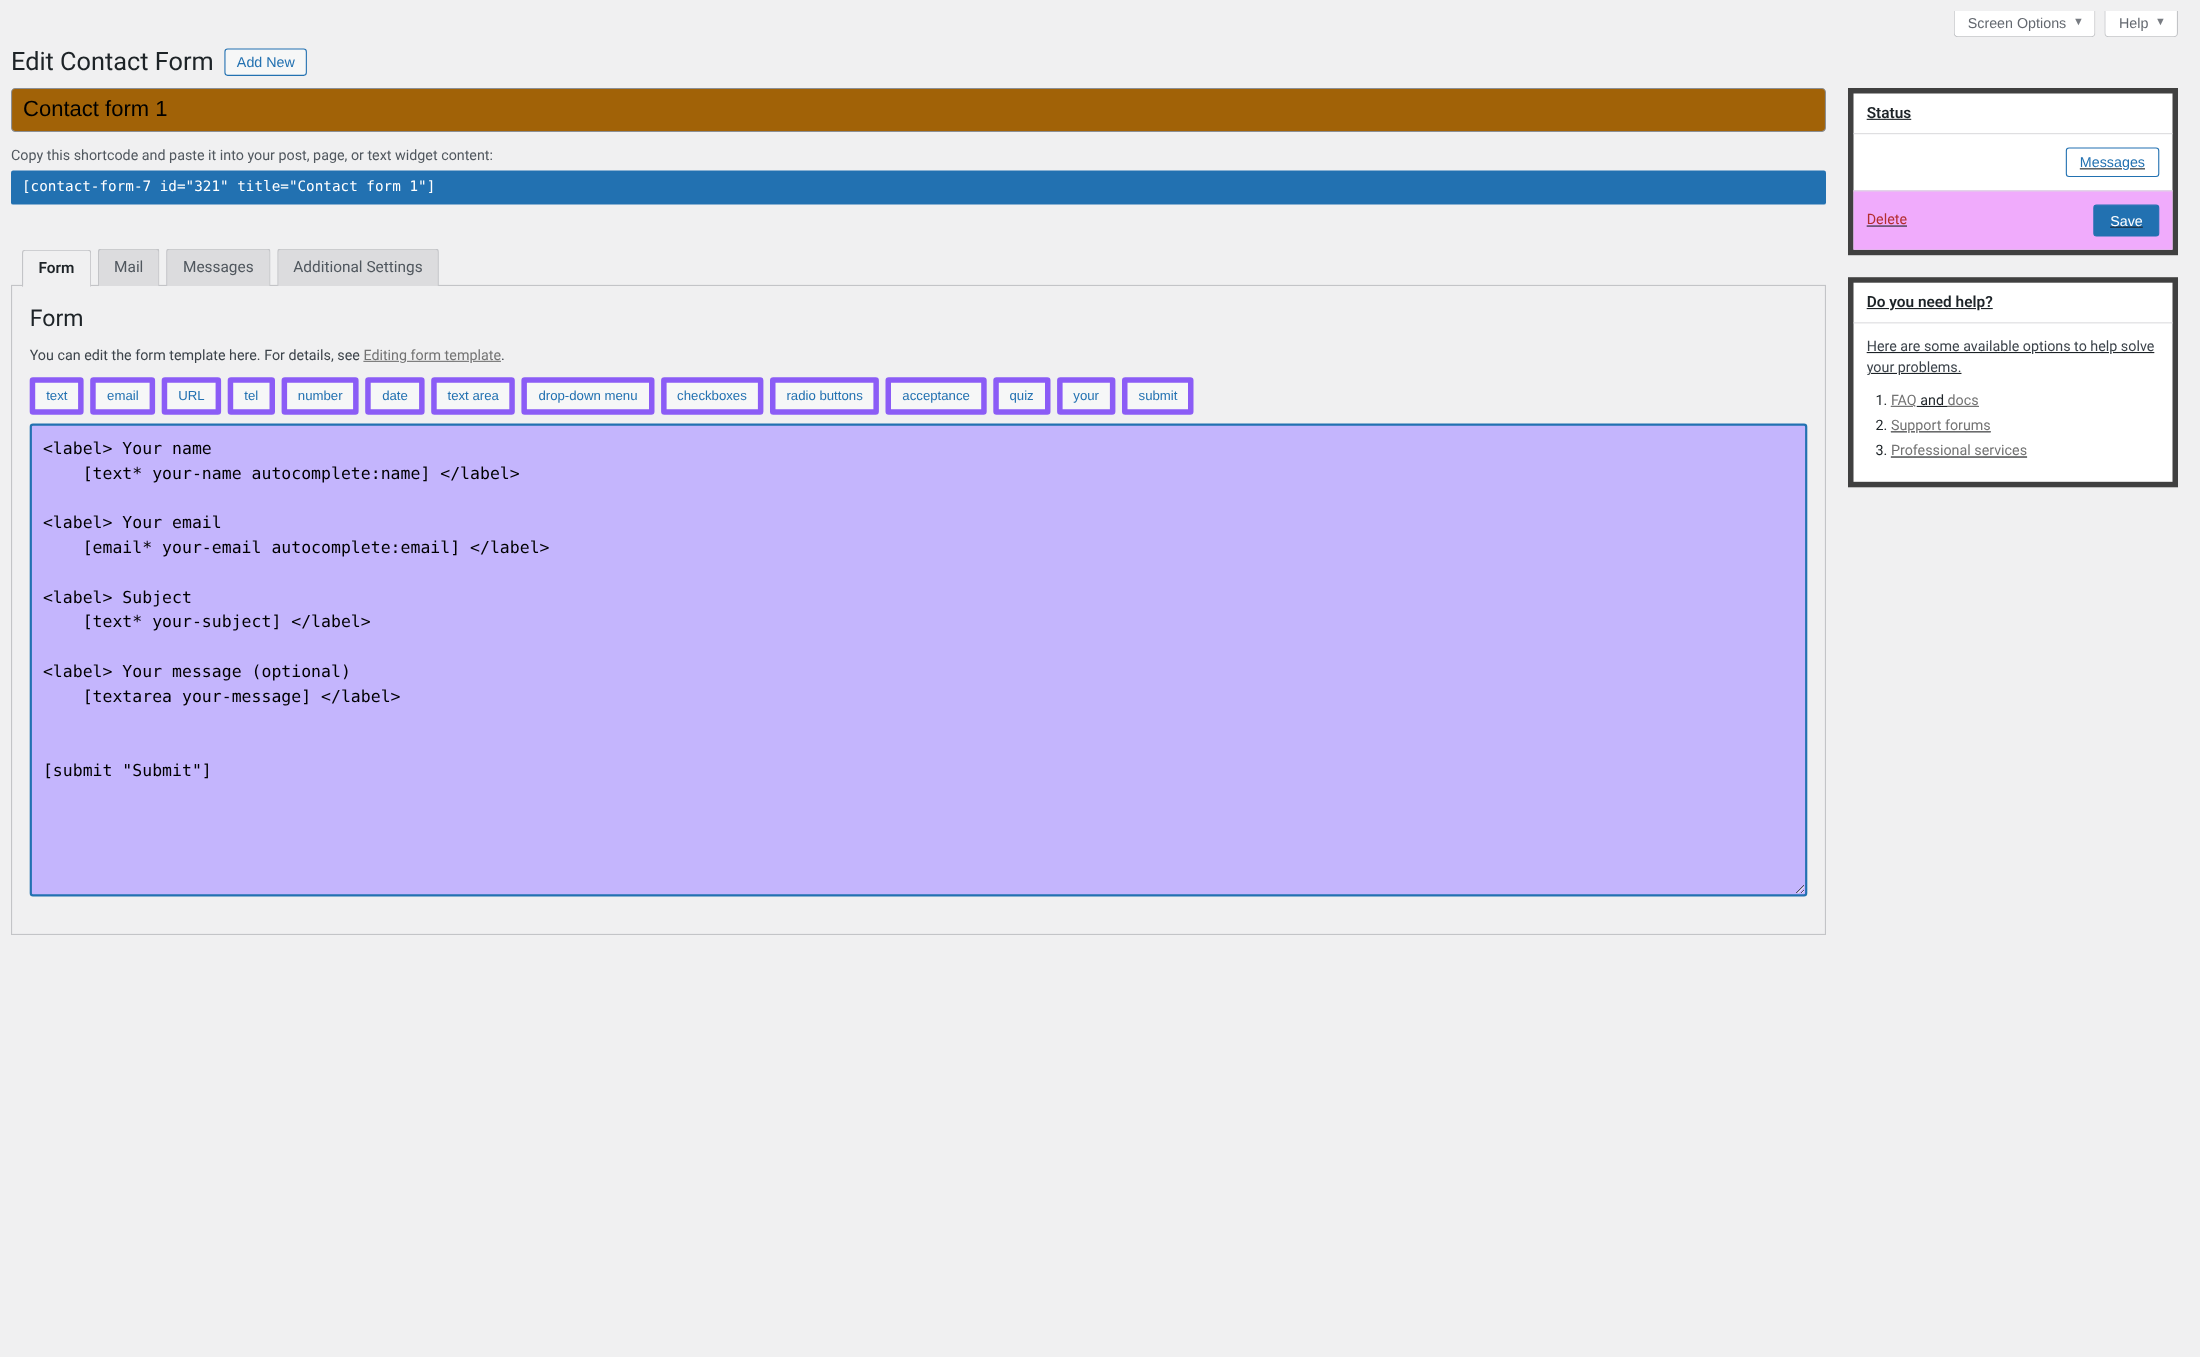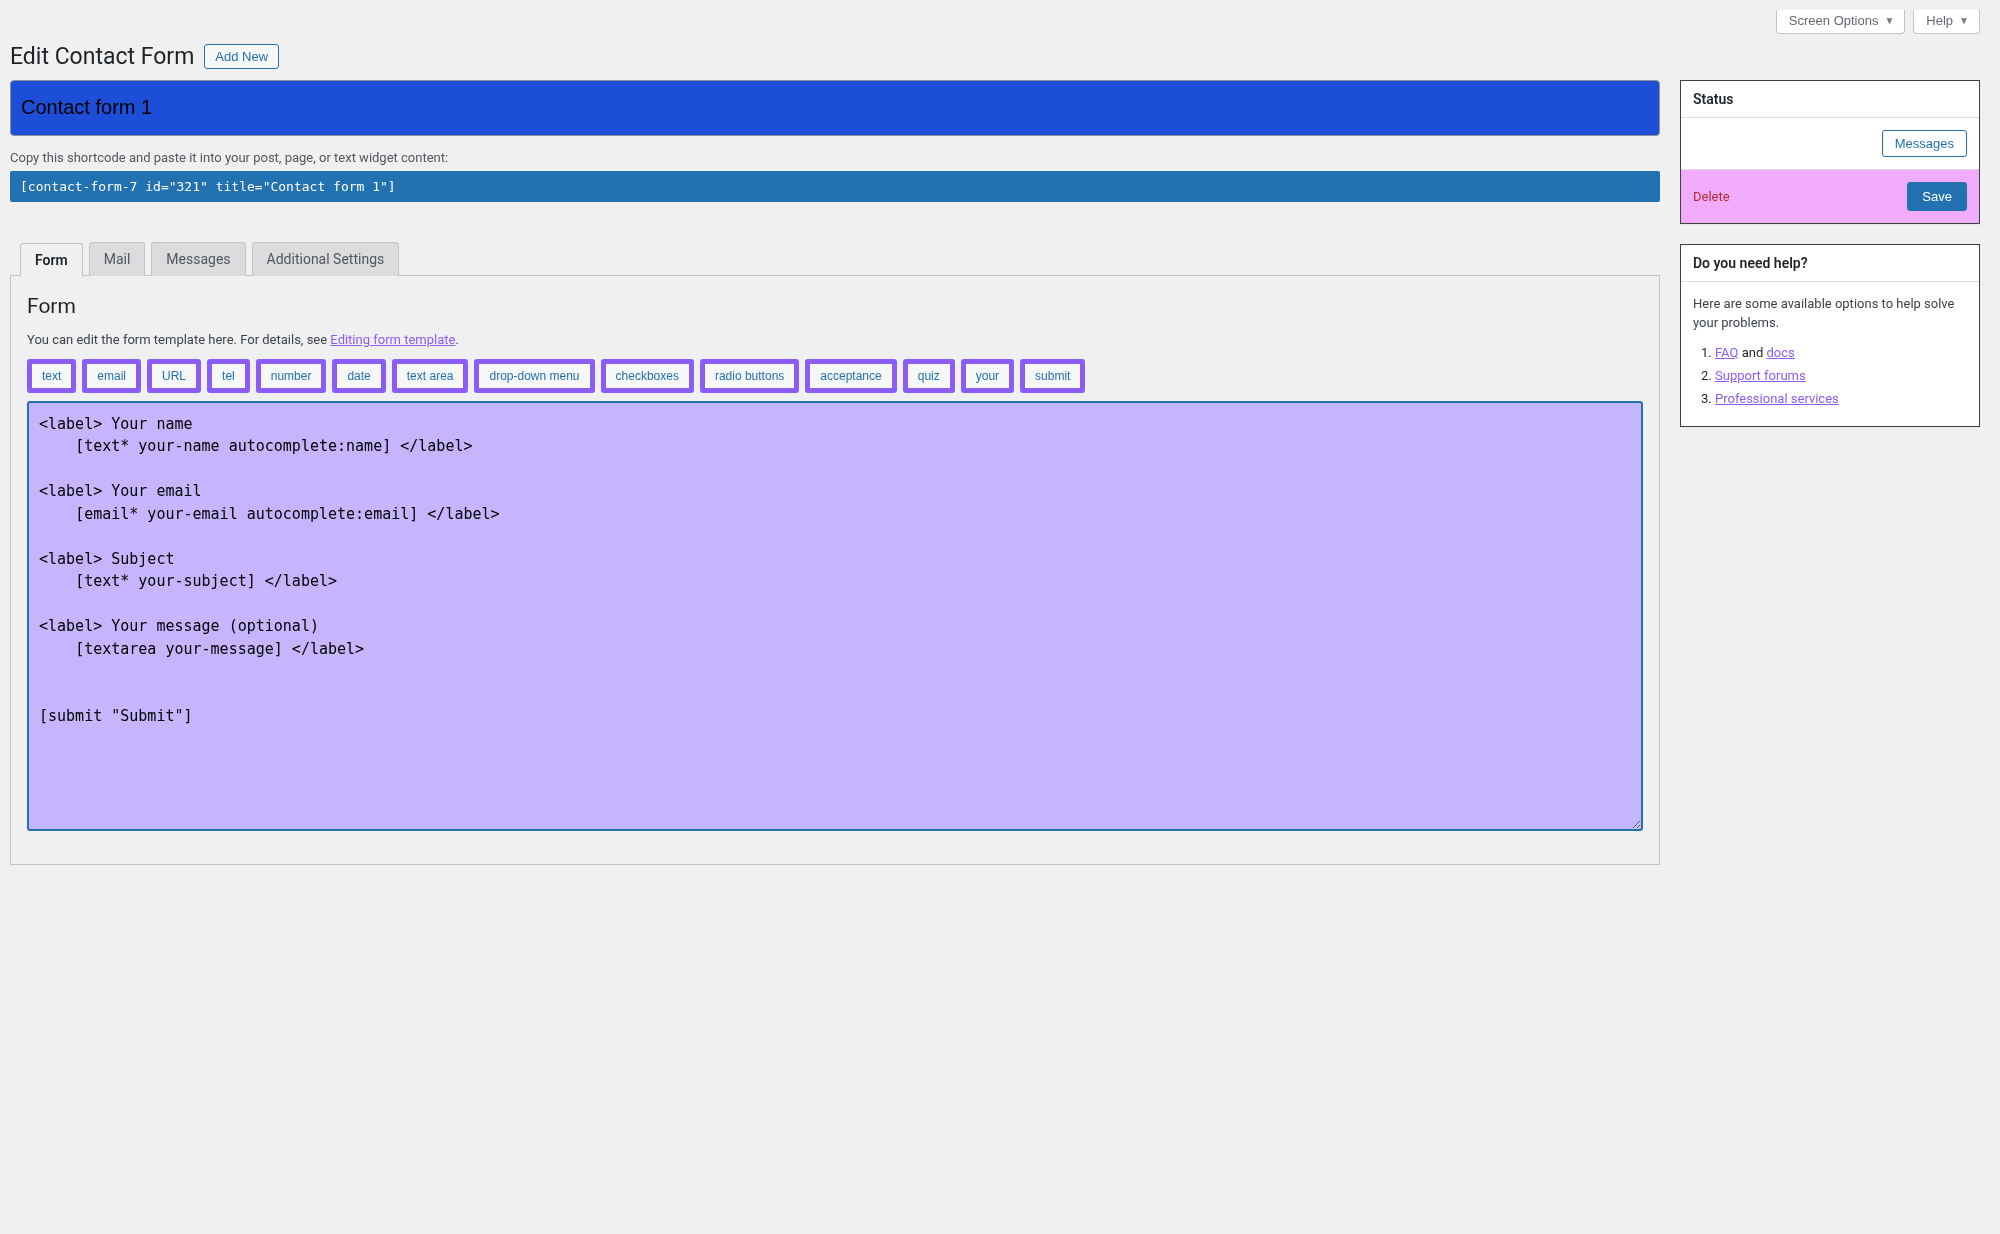--- a/index.html
+++ b/index.html
@@ -59,49 +59,50 @@
 .columns {
   display: flex;
   gap: 20px;
   align-items: flex-start;
 }
 .col-main { flex: 1; }
 .col-side { width: 300px; }
 
 .title-input {
   width: 100%;
-  height: 56px;
+  height: 40px;
   font-size: 20px;
   padding: 4px 10px;
   border: 1px solid #8c8f94;
   border-radius: 4px;
-  background: #1d4ed8;
+  background: #a16207;
   margin-bottom: 14px;
 }
 .shortcode-desc {
   font-size: 13px;
   color: #50575e;
   margin-bottom: 6px;
 }
 .shortcode-bar {
   background: #2271b1;
   color: #fff;
   padding: 8px 10px;
   font-family: ui-monospace, SFMono-Regular, Menlo, Consolas, monospace;
   font-size: 13px;
   border: none;
   width: 100%;
   border-radius: 2px;
 }
 
 .postbox {
   background: #fff;
-  border: 1px solid #404040;
+  border: 5px solid #404040;
   box-shadow: 0 1px 1px rgba(0,0,0,.04);
   margin-bottom: 20px;
+  text-decoration: underline;
 }
 .postbox h2 {
   font-size: 14px;
   font-weight: 600;
   padding: 10px 12px;
   border-bottom: 1px solid #dcdcde;
 }
 .postbox .inside {
   padding: 12px;
   font-size: 13px;
@@ -141,21 +142,21 @@
   color: #fff;
   padding: 6px 14px;
   border-radius: 3px;
   font-size: 13px;
   cursor: pointer;
 }
 
 .help-text { color: #3c434a; margin-bottom: 12px; line-height: 1.5; }
 .help-list { padding-left: 22px; }
 .help-list li { margin-bottom: 8px; font-size: 13px; }
-.help-list a, .form-desc a { color: #8b5cf6; text-decoration: underline; cursor: pointer; }
+.help-list a, .form-desc a { color: #737373; text-decoration: underline; cursor: pointer; }
 
 
 .tabs-wrapper { margin-top: 40px; }
 .tabs-nav {
   display: flex;
   gap: 6px;
   padding-left: 10px;
   position: relative;
   z-index: 2;
 }

